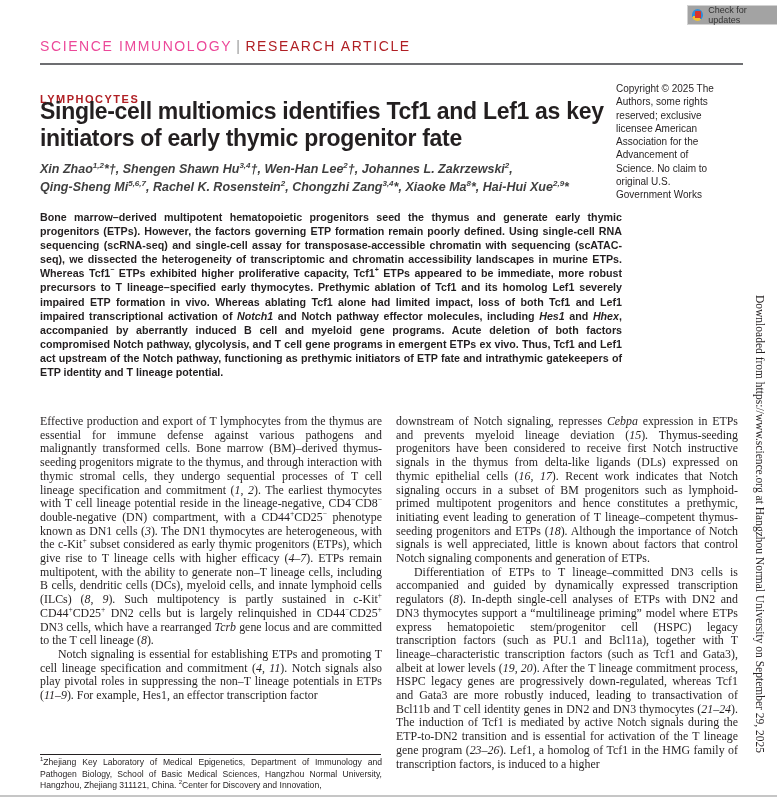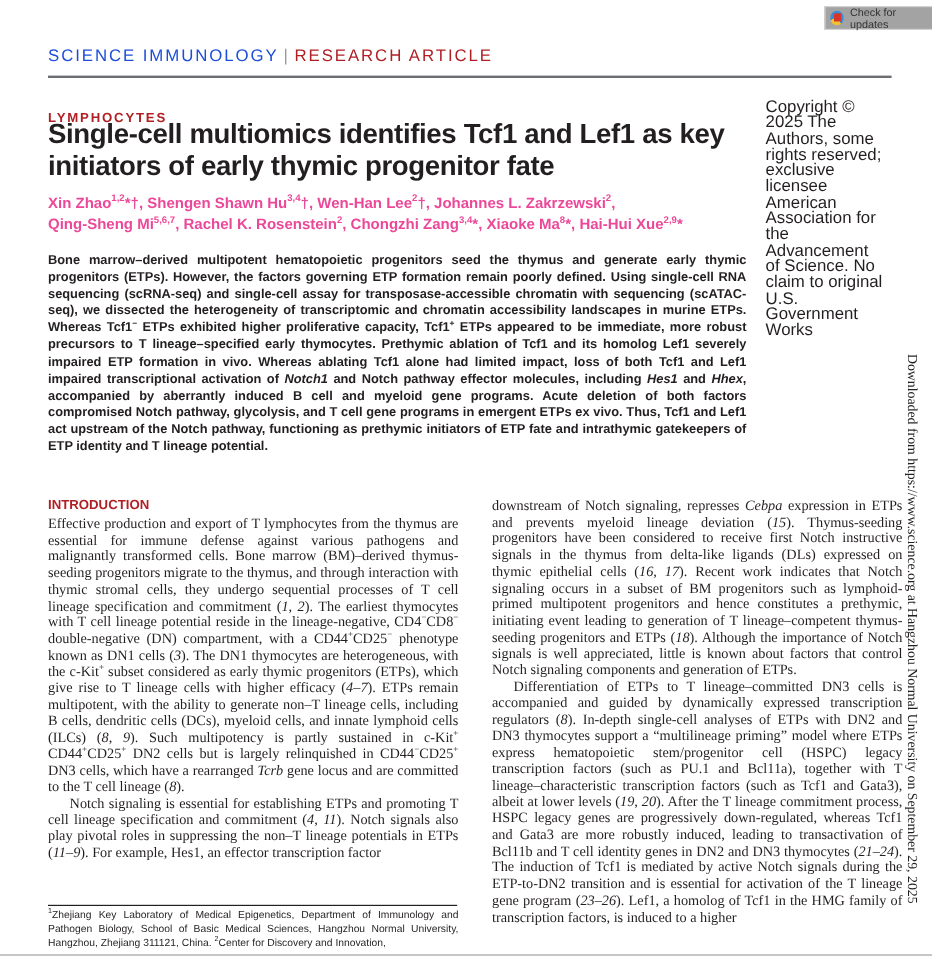--- a/index.html
+++ b/index.html
@@ -1,35 +1,35 @@
 <!DOCTYPE html>
 <html><head>
 <meta charset="utf-8">
 <style>
   html, body { margin:0; padding:0; }
   body { width:777px; height:797px; background:#ffffff; position:relative; overflow:hidden; font-family:"Liberation Sans", sans-serif; color:#231f20; }
   .check-updates { position:absolute; left:687px; top:5px; width:90px; height:20px; background:#a3a3a3; border:1px solid #d2d2d2; border-right:none; box-sizing:border-box; display:flex; align-items:center; font-size:9px; color:#333; }
   .check-icon { width:12px; height:12px; border-radius:50%; margin-left:4px; margin-right:5px; background:conic-gradient(#2f8fd8 0 40%, #f2c230 40% 70%, #2f8fd8 70%); position:relative; }
   .check-icon::after { content:""; position:absolute; left:3px; top:2px; width:6px; height:7px; background:#d9342b; border-radius:1px 1px 0 0; }
   .masthead { position:absolute; left:40px; top:38px; font-size:14px; letter-spacing:1.6px; white-space:nowrap; }
-  .masthead .journal { color:#1d4ed8; }
+  .masthead .journal { color:#ec4899; }
   .masthead .sep { color:#999; margin:0 4px; font-weight:normal; }
   .masthead .type { color:#b01f24;margin-top:21px; }
   .rule { position:absolute; left:40px; top:63px; width:703px; height:2px; background:#6d6e71; }
   .category { position:absolute; left:40px; top:93px; font-size:11px; font-weight:bold; letter-spacing:1.5px; color:#b01f24; }
   .title { position:absolute; left:40px; top:98px; width:600px; font-size:23px; font-weight:bold; line-height:27px; color:#231f20; letter-spacing:-0.3px; }
-  .authors { position:absolute; left:40px; top:160px; width:600px; font-size:12.5px; font-weight:bold; line-height:18px; color:#ec4899; }
+  .authors { position:absolute; left:40px; top:160px; width:600px; font-size:12.5px; font-weight:bold; line-height:18px; color:#404040;font-style:italic; }
   .authors sup { font-size:8px; line-height:0; }
-  .copyright { position:absolute; left:638px; top:82px; width:100px; font-size:14px; line-height:13.3px; color:#231f20; }
+  .copyright { position:absolute; left:616px; top:82px; width:100px; font-size:10px; line-height:13.3px; color:#231f20; }
   .abstract { position:absolute; left:40px; top:210px; width:582px; font-size:10.7px; font-weight:bold; line-height:14.1px; color:#231f20; text-align:justify; }
   .abstract p { margin:0; }
   .abstract sup { font-size:7px; line-height:0; }
   .col { position:absolute; top:415px; width:342px; font-family:"Liberation Serif", serif; font-size:11.9px; line-height:13.7px; color:#231f20; text-align:justify; }
   .col-left { left:40px; }
-  .col-right { left:396px; top:415px;margin-left:14px; }
+  .col-right { left:396px; top:415px; }
   .col p { margin:0; }
   .col p.indent { text-indent:18px; }
   .col sup { font-size:7.5px; line-height:0; }
   .intro-head { font-family:"Liberation Sans", sans-serif; font-size:11px; font-weight:bold; color:#b01f24; margin-bottom:2px; height:13px; line-height:13px; }
   .footnote-rule { position:absolute; left:40px; top:754px; width:341px; height:1px; background:#231f20; }
   .footnotes { position:absolute; left:40px; top:757px; width:342px; font-size:8.6px; line-height:11.5px; color:#231f20; text-align:justify; }
   .footnotes sup { font-size:6px; line-height:0; }
   .side-note { position:absolute; left:752px; top:295px; width:14px; height:470px; }
   .side-note span { position:absolute; left:0; top:0; transform-origin:0 0; transform:translate(14px,0) rotate(90deg); white-space:nowrap; font-family:"Liberation Serif", serif; font-size:11.5px; color:#231f20; }
   .bottom-line { position:absolute; left:0; top:795px; width:777px; height:2px; background:#c6c6c6; }
@@ -53,21 +53,20 @@
 
 <div class="authors" id="authors"><span>Xin Zhao</span><sup>1,2</sup><span>*†</span>, <span>Shengen Shawn Hu</span><sup>3,4</sup><span>†</span>, <span>Wen-Han Lee</span><sup>2</sup><span>†</span>, <span>Johannes L. Zakrzewski</span><sup>2</sup>, <br><span>Qing-Sheng Mi</span><sup>5,6,7</sup>, <span>Rachel K. Rosenstein</span><sup>2</sup>, <span>Chongzhi Zang</span><sup>3,4</sup><span>*</span>, <span>Xiaoke Ma</span><sup>8</sup><span>*</span>, <span>Hai-Hui Xue</span><sup>2,9</sup><span>*</span></div>
 
 <div class="copyright">Copyright © 2025 The Authors, some rights reserved; exclusive licensee American Association for the Advancement of Science. No claim to original U.S. Government Works</div>
 
 <div class="abstract">
   <p><span>Bone marrow–derived multipotent hematopoietic progenitors seed the thymus and generate early thymic progenitors (ETPs). However, the factors governing ETP formation remain poorly defined. Using single-cell RNA sequencing (scRNA-seq) and single-cell assay for transposase-accessible chromatin with sequencing (scATAC-seq), we dissected the heterogeneity of transcriptomic and chromatin accessibility landscapes in murine ETPs. Whereas Tcf1</span><sup>−</sup><span> ETPs exhibited higher proliferative capacity, Tcf1</span><sup>+</sup><span> ETPs appeared to be immediate, more robust precursors to T lineage–specified early thymocytes. Prethymic ablation of Tcf1 and its homolog Lef1 severely impaired ETP formation in vivo. Whereas ablating Tcf1 alone had limited impact, loss of both Tcf1 and Lef1 impaired transcriptional activation of </span><i>Notch1</i><span> and Notch pathway effector molecules, including </span><i>Hes1</i><span> and </span><i>Hhex</i><span>, accompanied by aberrantly induced B cell and myeloid gene programs. Acute deletion of both factors compromised Notch pathway, glycolysis, and T cell gene programs in emergent ETPs ex vivo. Thus, Tcf1 and Lef1 act upstream of the Notch pathway, functioning as prethymic initiators of ETP fate and intrathymic gatekeepers of ETP identity and T lineage potential.</span></p>
 </div>
 
 <div class="col col-left">
-  <div class="intro-head">INTRODUCTION</div>
   <p>Effective production and export of T lymphocytes from the thymus are essential for immune defense against various pathogens and malignantly transformed cells. Bone marrow (BM)–derived thymus-seeding progenitors migrate to the thymus, and through interaction with thymic stromal cells, they undergo sequential processes of T cell lineage specification and commitment (<i>1</i>, <i>2</i>). The earliest thymocytes with T cell lineage potential reside in the lineage-negative, CD4<sup>−</sup>CD8<sup>−</sup> double-negative (DN) compartment, with a CD44<sup>+</sup>CD25<sup>−</sup> phenotype known as DN1 cells (<i>3</i>). The DN1 thymocytes are heterogeneous, with the c-Kit<sup>+</sup> subset considered as early thymic progenitors (ETPs), which give rise to T lineage cells with higher efficacy (<i>4</i>–<i>7</i>). ETPs remain multipotent, with the ability to generate non–T lineage cells, including B cells, dendritic cells (DCs), myeloid cells, and innate lymphoid cells (ILCs) (<i>8</i>, <i>9</i>). Such multipotency is partly sustained in c-Kit<sup>+</sup> CD44<sup>+</sup>CD25<sup>+</sup> DN2 cells but is largely relinquished in CD44<sup>−</sup>CD25<sup>+</sup> DN3 cells, which have a rearranged <i>Tcrb</i> gene locus and are committed to the T cell lineage (<i>8</i>).</p>
   <p class="indent">Notch signaling is essential for establishing ETPs and promoting T cell lineage specification and commitment (<i>4</i>, <i>11</i>). Notch signals also play pivotal roles in suppressing the non–T lineage potentials in ETPs (<i>11</i>–<i>9</i>). For example, Hes1, an effector transcription factor</p>
 </div>
 
 <div class="col col-right">
   <p>downstream of Notch signaling, represses <i>Cebpa</i> expression in ETPs and prevents myeloid lineage deviation (<i>15</i>). Thymus-seeding progenitors have been considered to receive first Notch instructive signals in the thymus from delta-like ligands (DLs) expressed on thymic epithelial cells (<i>16</i>, <i>17</i>). Recent work indicates that Notch signaling occurs in a subset of BM progenitors such as lymphoid-primed multipotent progenitors and hence constitutes a prethymic, initiating event leading to generation of T lineage–competent thymus-seeding progenitors and ETPs (<i>18</i>). Although the importance of Notch signals is well appreciated, little is known about factors that control Notch signaling components and generation of ETPs.</p>
   <p class="indent">Differentiation of ETPs to T lineage–committed DN3 cells is accompanied and guided by dynamically expressed transcription regulators (<i>8</i>). In-depth single-cell analyses of ETPs with DN2 and DN3 thymocytes support a “multilineage priming” model where ETPs express hematopoietic stem/progenitor cell (HSPC) legacy transcription factors (such as PU.1 and Bcl11a), together with T lineage–characteristic transcription factors (such as Tcf1 and Gata3), albeit at lower levels (<i>19</i>, <i>20</i>). After the T lineage commitment process, HSPC legacy genes are progressively down-regulated, whereas Tcf1 and Gata3 are more robustly induced, leading to transactivation of Bcl11b and T cell identity genes in DN2 and DN3 thymocytes (<i>21</i>–<i>24</i>). The induction of Tcf1 is mediated by active Notch signals during the ETP-to-DN2 transition and is essential for activation of the T lineage gene program (<i>23</i>–<i>26</i>). Lef1, a homolog of Tcf1 in the HMG family of transcription factors, is induced to a higher</p>
 </div>
 
 <div class="footnote-rule"></div>

